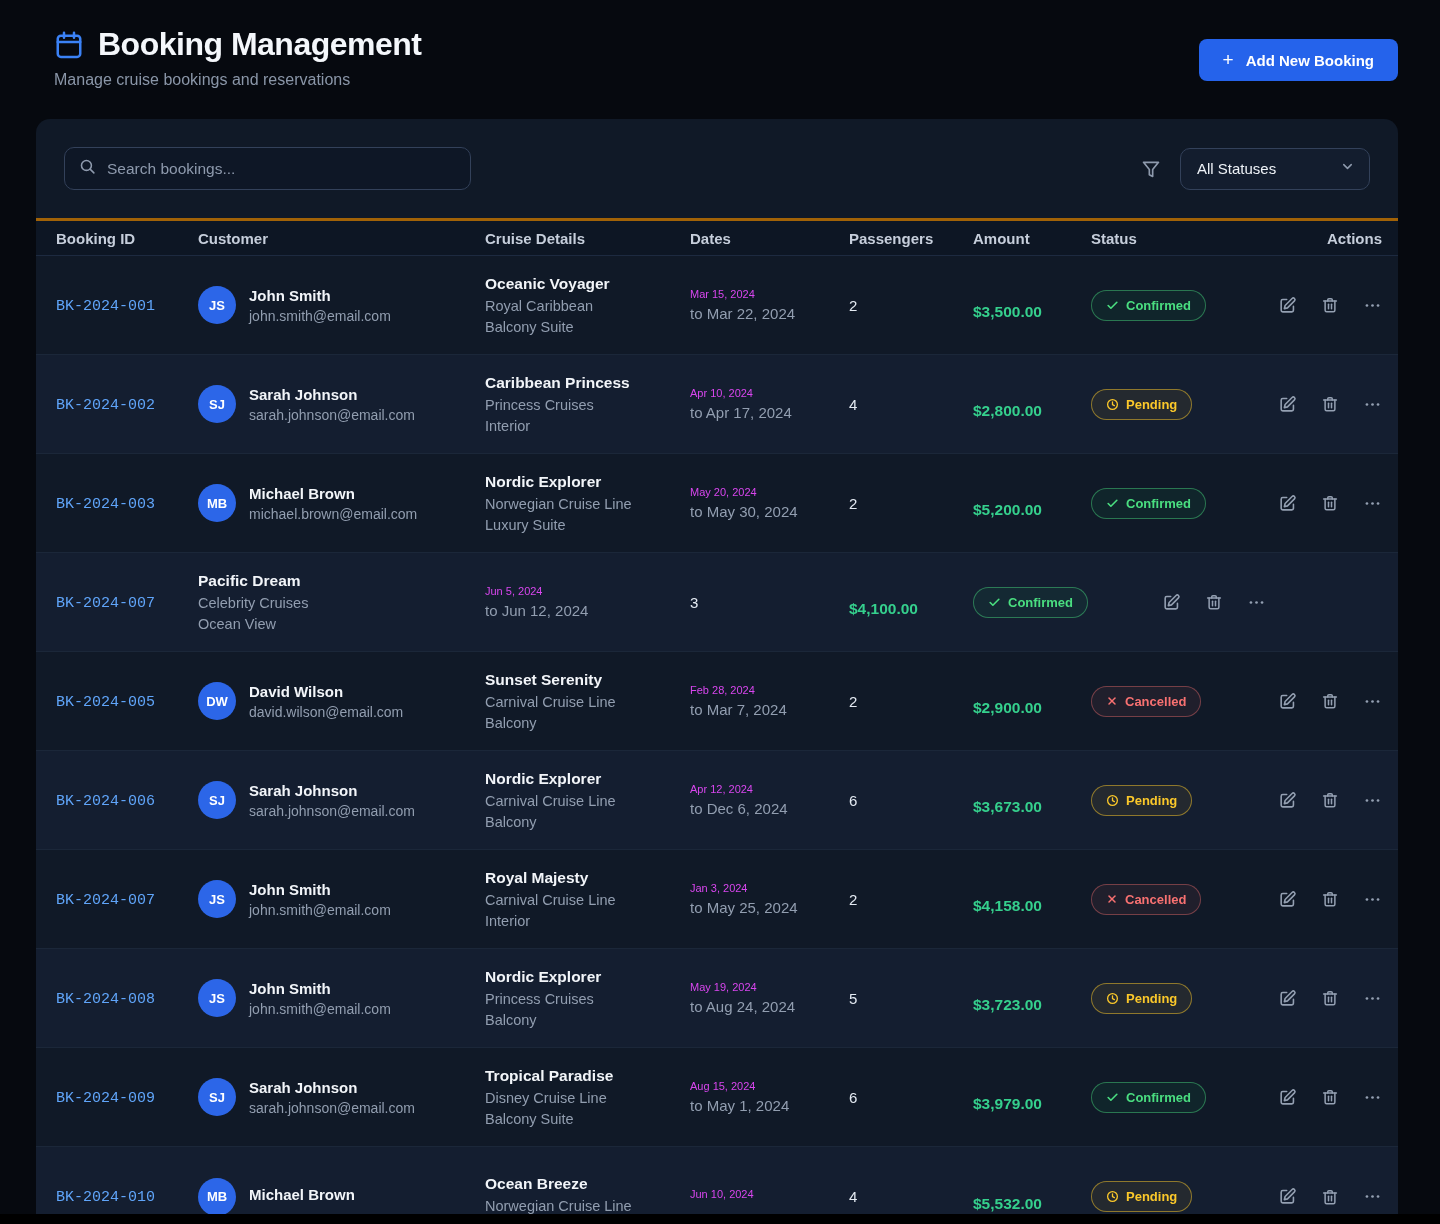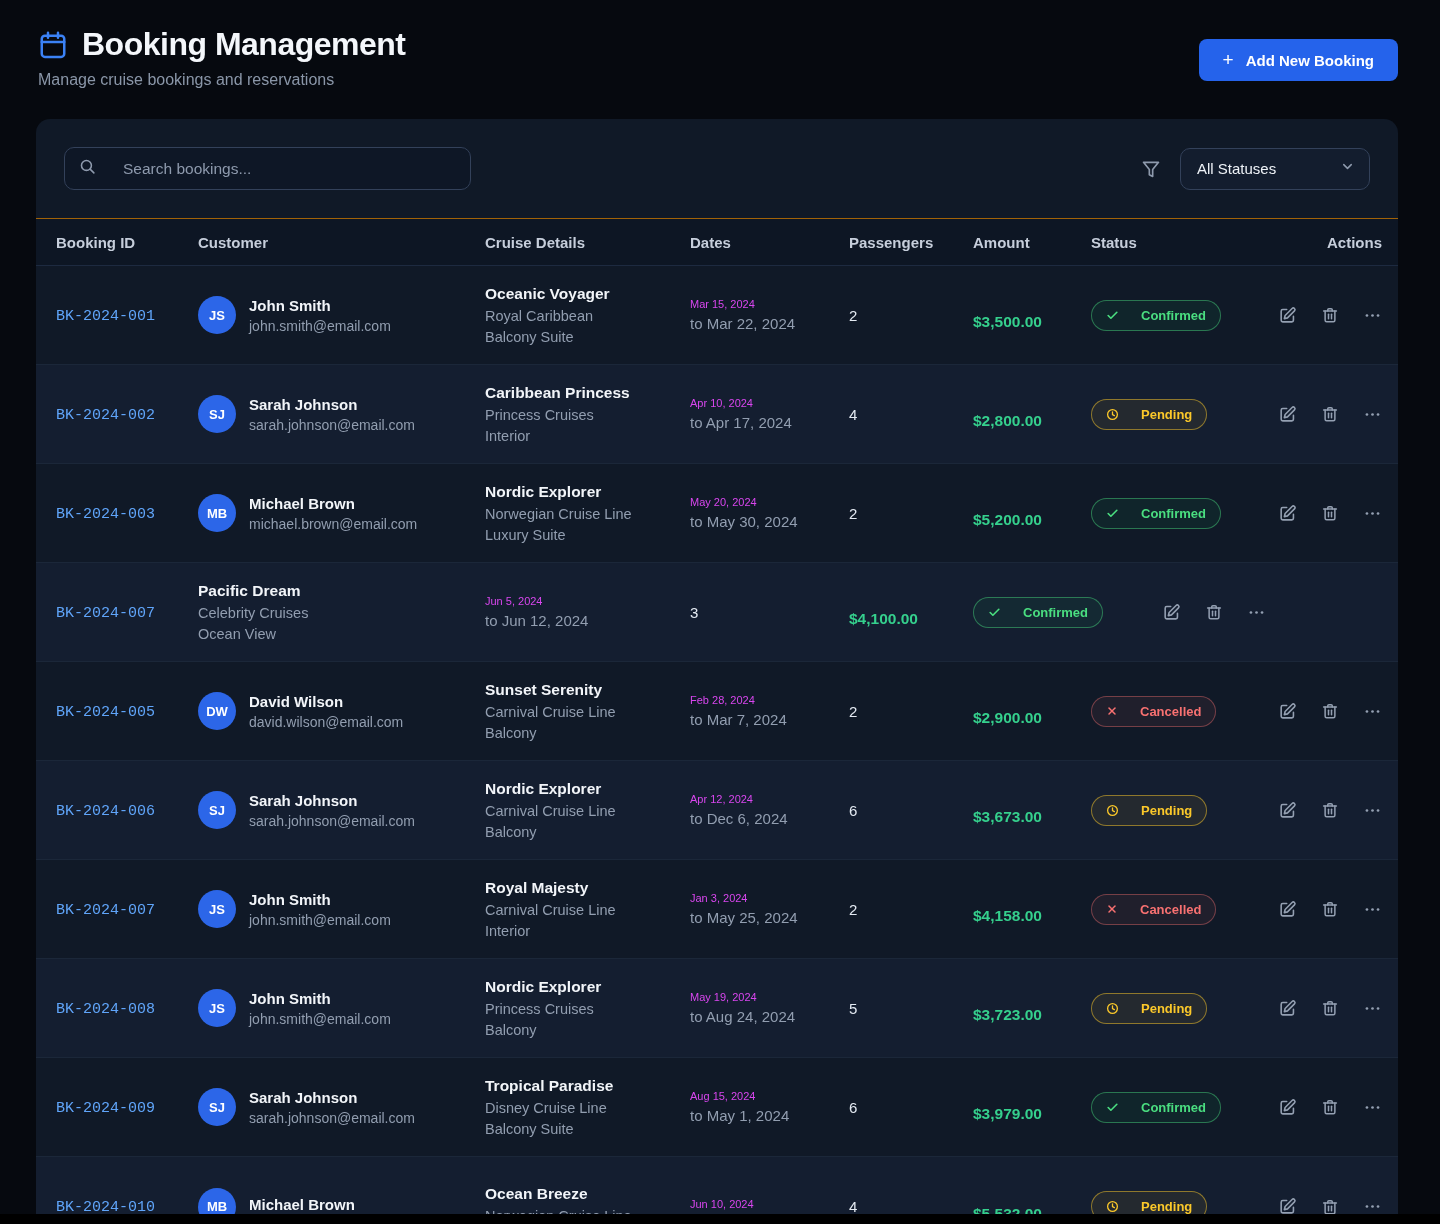--- a/index.html
+++ b/index.html
@@ -4,40 +4,40 @@
 <style>
   * { margin:0; padding:0; box-sizing:border-box; }
   html,body { background:#000; }
   body { font-family:"Liberation Sans","DejaVu Sans",sans-serif; }
   .page {
     width:1440px; height:1214px; overflow:hidden; position:relative;
     background:#06090f; color:#e8edf4;
   }
 
   
-  .page-header { display:flex; justify-content:space-between; align-items:flex-start; padding:26px 42px 0 38px; }
+  .page-header { display:flex; justify-content:space-between; align-items:flex-start; padding:26px 42px 0 54px; }
   .title-wrap .title-row { display:flex; align-items:center; gap:14px; }
   .title-row h1 { font-size:32px; font-weight:800; color:#f4f7fb; letter-spacing:-0.5px; }
   .cal-icon { width:30px; height:30px; display:block; }
   .subtitle { margin-top:8px; font-size:16px; color:#8a96a8; }
   .add-btn {
     display:flex; align-items:center; gap:12px; height:42px; padding:0 24px; margin-top:13px;
     background:#2563eb; color:#fff; border:none; border-radius:8px;
     font-size:15px; font-weight:600; font-family:inherit; cursor:pointer;
   }
   .add-btn .plus { font-size:19px; font-weight:400; line-height:1; position:relative; top:-1px; }
 
   
   .panel {
     position:absolute; left:36px; top:119px; width:1362px; height:1200px;
     background:#101927; border-radius:14px; overflow:hidden;
   }
   .toolbar { display:flex; justify-content:space-between; align-items:center; padding:28px; }
   .search-box {
-    display:flex; align-items:center; gap:27px; width:407px; height:43px;
+    display:flex; align-items:center; gap:11px; width:407px; height:43px;
     background:#0e1726; border:1.5px solid #33415a; border-radius:10px; padding:0 14px;
   }
   .search-box svg { flex:none; }
   .search-box input {
     flex:1; background:transparent; border:none; outline:none;
     color:#dfe6ef; font-size:15.5px; font-family:inherit;
   }
   .search-box input::placeholder { color:#8e9aad; }
   .toolbar-right { display:flex; align-items:center; gap:19px; }
   .status-select {
@@ -46,21 +46,21 @@
     cursor:pointer;
   }
   .status-select .sel-label { font-size:15px; font-weight:400; color:#eef2f7; }
 
   
   .grid-row {
     display:grid;
     grid-template-columns:142px 287px 205px 159px 124px 118px 175px 1fr;
     padding:0 16px 0 20px; align-items:center;
   }
-  .thead { height:48px; background:#0d1624; border-top:1px solid #a16207; border-bottom:1px solid #1d2a40; }
+  .thead { height:38px; background:#0d1624; border-top:3px solid #a16207; border-bottom:1px solid #1d2a40; }
   .th { font-size:15px; font-weight:600; color:#c6cedb; }
   .th.right { text-align:right; }
 
   .tr { min-height:99px; border-bottom:1px solid #1b2739; }
   .tr:nth-child(even) { background:#141e30; }
   .tr:last-child { border-bottom:none; }
 
   .booking-id { font-size:15px; color:#60a5fa; text-decoration:none; cursor:pointer;font-family:Liberation Mono, monospace; }
 
   .cust { display:flex; align-items:center; gap:13px; }
@@ -75,21 +75,21 @@
   .cruise-ship { font-size:15.5px; font-weight:600; color:#f2f5f9; }
   .cruise-line, .cruise-cabin { font-size:14.5px; color:#929eb0; margin-top:5px; }
 
   .date-start { font-size:11px; color:#d946ef; }
   .date-end { font-size:15px; color:#929eb0; margin-top:5px; }
 
   .pass { font-size:15px; color:#e4eaf2; }
   .amount { font-size:15.5px; font-weight:600; color:#35d08d;margin-top:14px; }
 
   .badge {
-    display:inline-flex; align-items:center; gap:22px;
+    display:inline-flex; align-items:center; gap:7px;
     padding:7px 14px; border-radius:999px; font-size:13px; font-weight:700;
     border:1px solid transparent;
   }
   .badge svg { display:none; }
   .badge.confirmed { color:#4ade80; border-color:rgba(74,222,128,.45); background:rgba(34,197,94,.07); }
   .badge.confirmed .icon-check { display:block; }
   .badge.pending { color:#fbc82a; border-color:rgba(250,200,42,.5); background:rgba(250,200,42,.07); }
   .badge.pending .icon-clock { display:block; }
   .badge.cancelled { color:#f87171; border-color:rgba(248,113,113,.4); background:rgba(248,113,113,.07); }
   .badge.cancelled .icon-x { display:block; }

